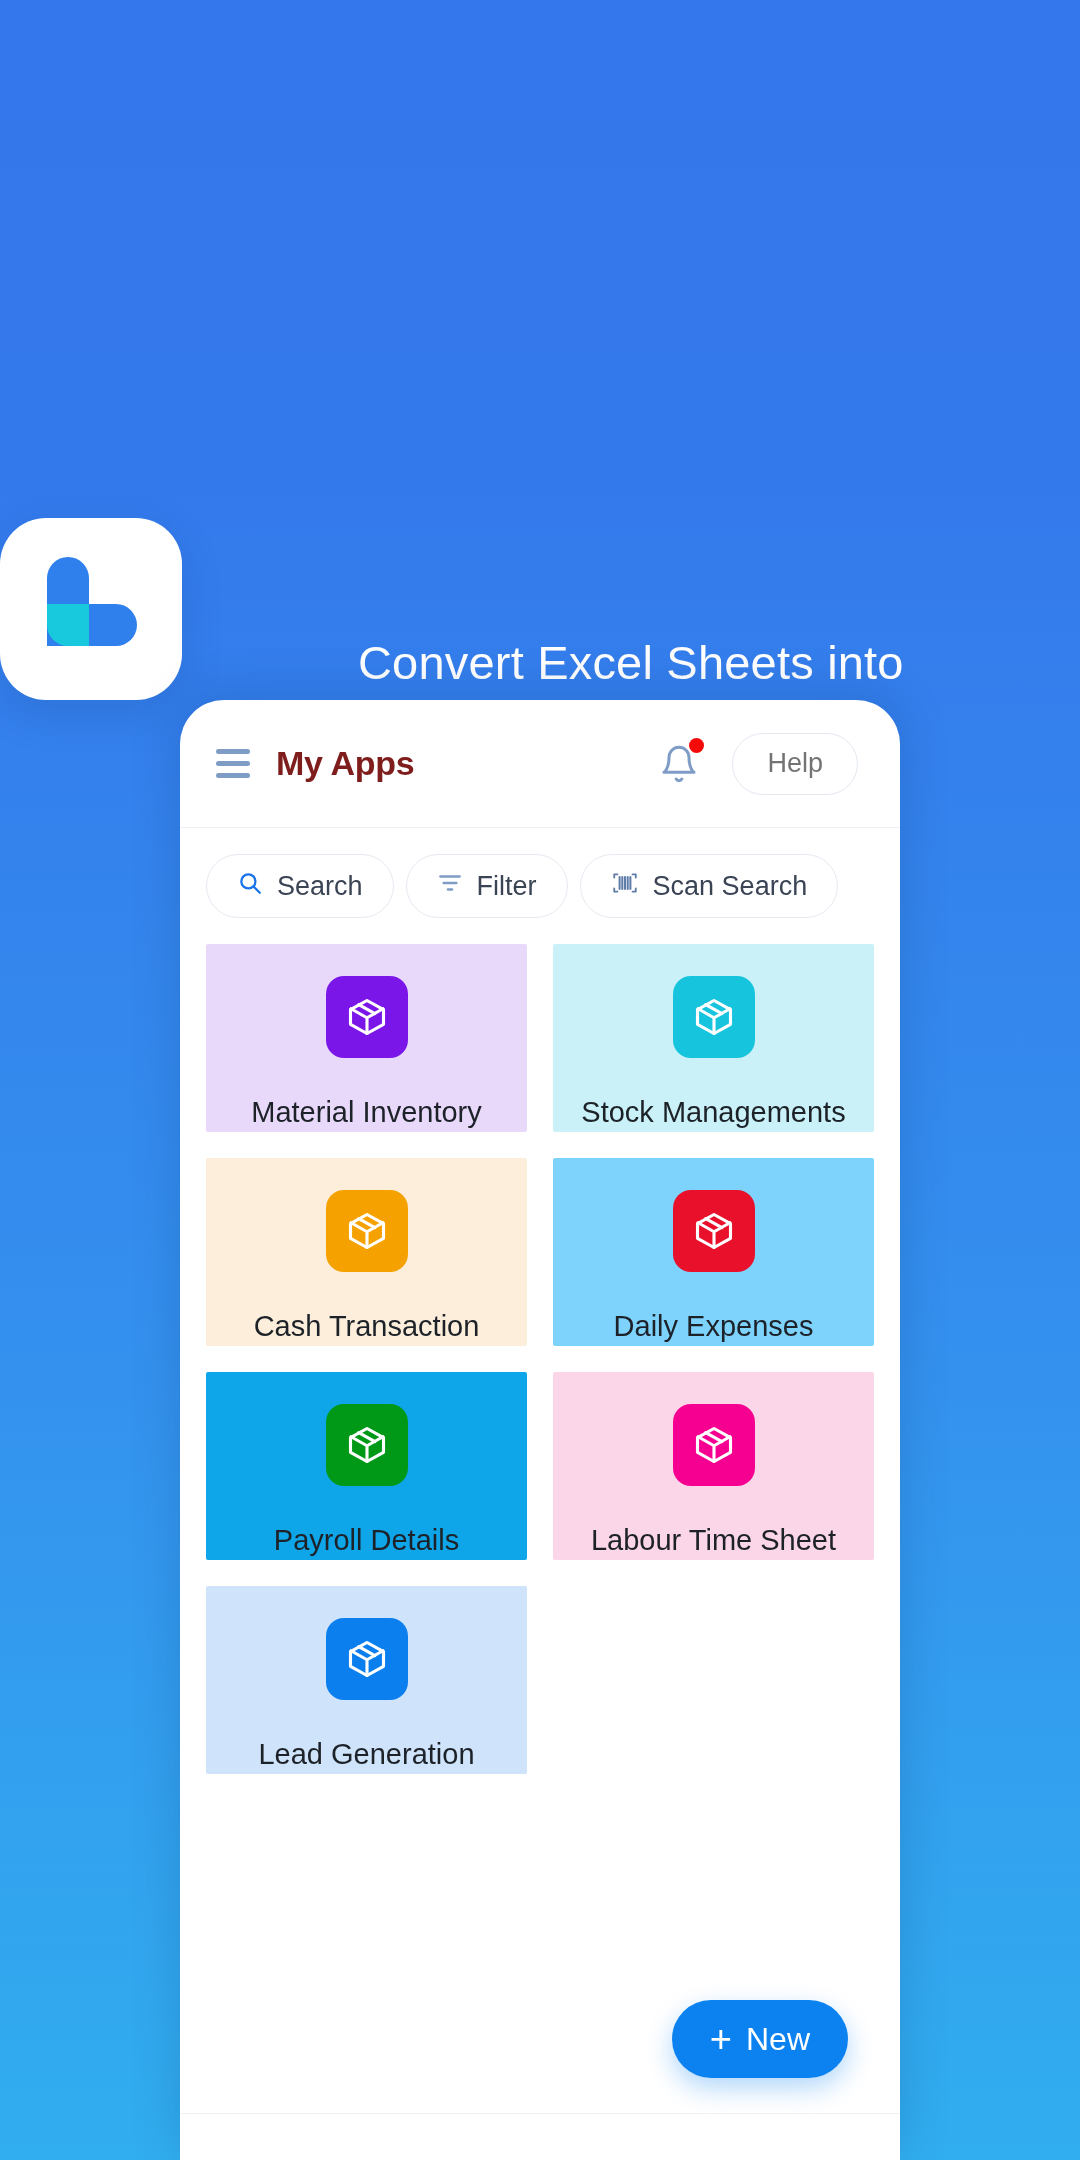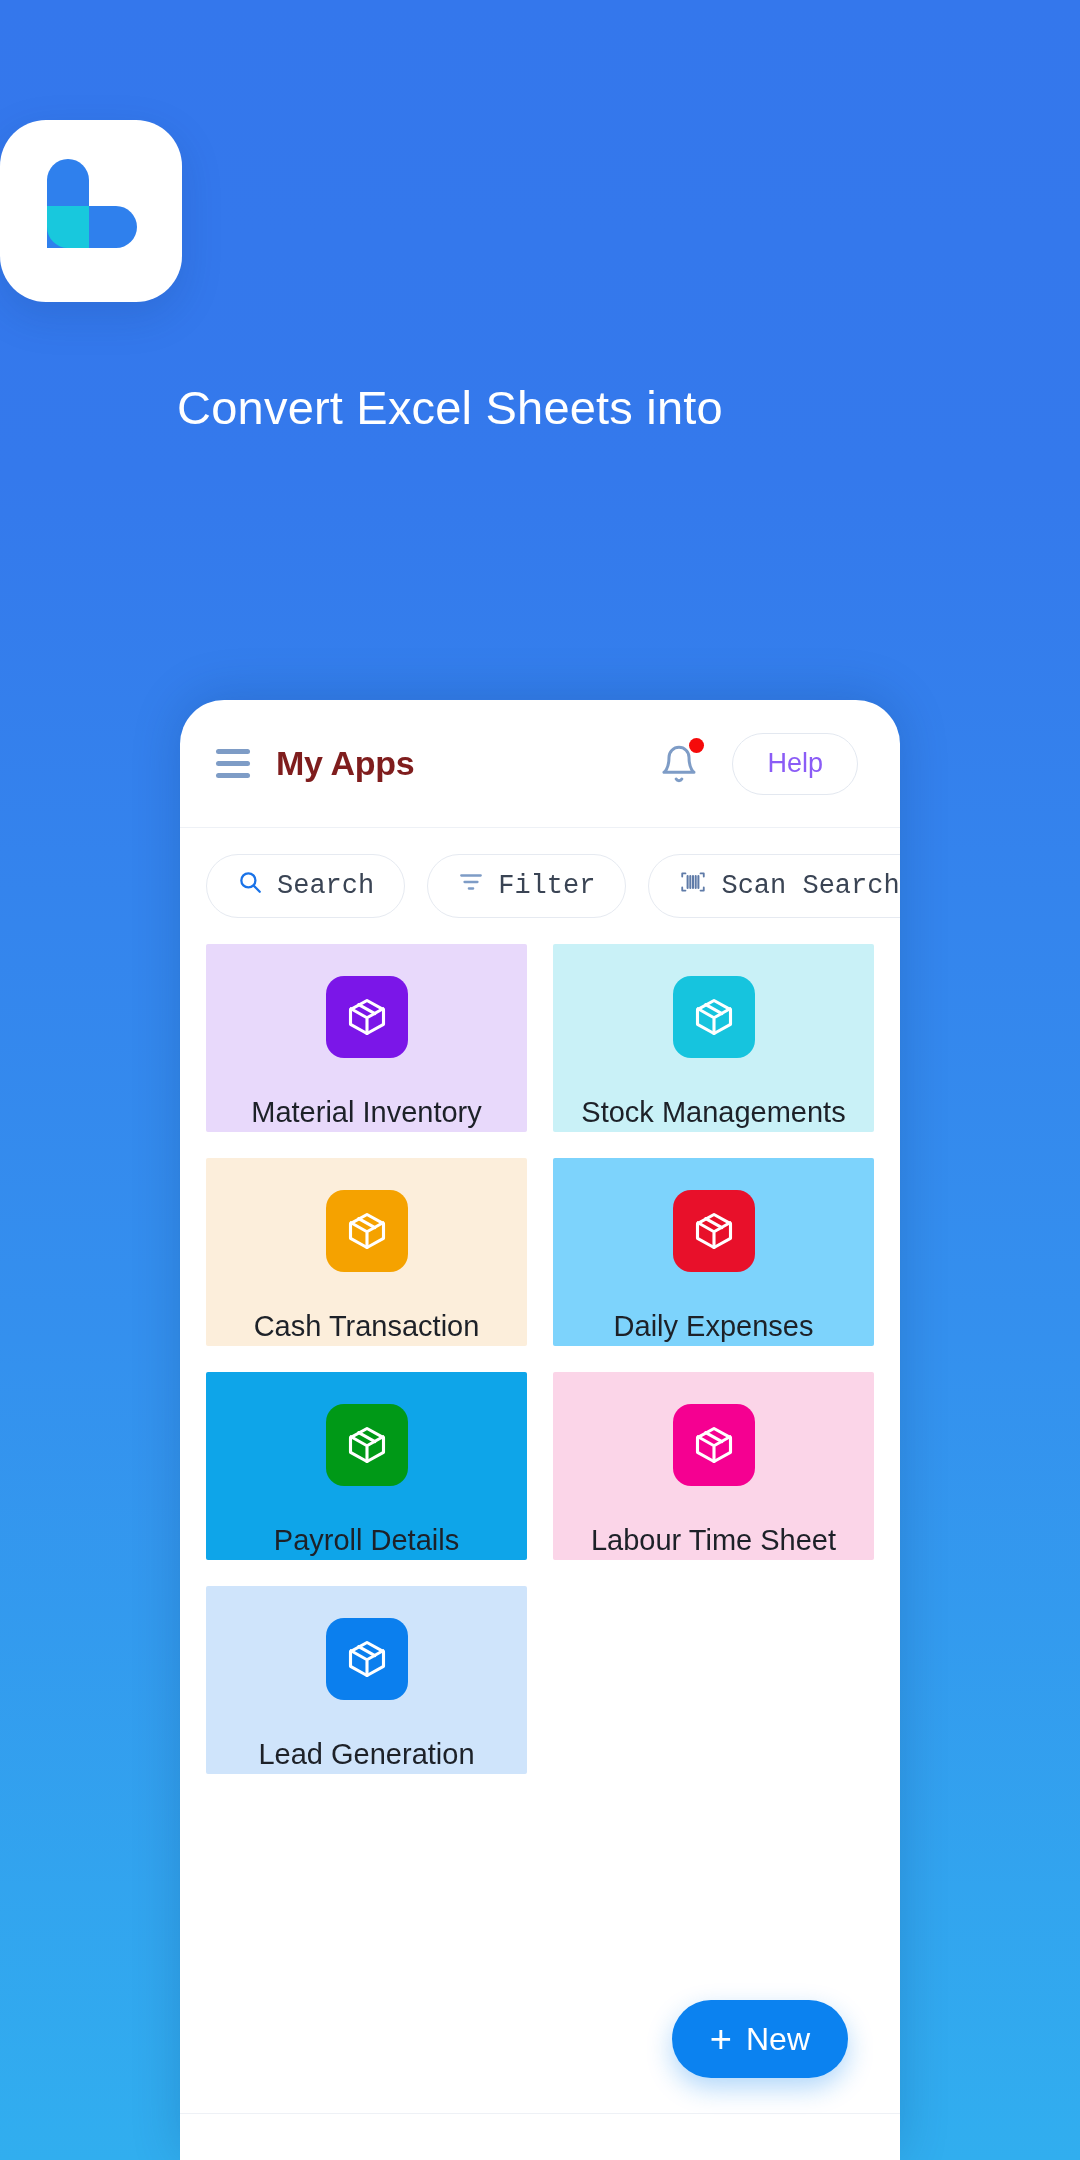--- a/index.html
+++ b/index.html
@@ -16,22 +16,22 @@
     position: relative;
   }
 
   
   .hero {
     position: absolute;
     top: 0; left: 0;
     width: 1080px;
     height: 700px;
     display: flex;
-    flex-direction: column;
-    align-items: flex-start;
+    flex-direction: row;
+    align-items: flex-end;
   }
 
   .logo-tile {
     margin-top: 120px;
     width: 182px;
     height: 182px;
     background: #ffffff;
     border-radius: 46px;
     box-shadow: 0 14px 40px rgba(20, 60, 130, 0.18);
     position: relative;
@@ -143,32 +143,31 @@
   }
   .help-btn {
     margin-left: 26px;
     height: 62px;
     padding: 0 34px;
     border: 1px solid #e3e8f0;
     border-radius: 31px;
     display: flex;
     align-items: center;
     font-size: 27px;
-    color: #8b5cf6;
+    color: #737373;
     background: #fff;
     cursor: pointer;
   }
 
   
   .filterbar {
     display: flex;
-    gap: 22px;
+    gap: 12px;
     padding: 26px 0 26px 26px;
     overflow: hidden;
-    font-family: Liberation Mono, monospace;
   }
   .chip {
     flex: none;
     height: 64px;
     padding: 0 30px;
     display: flex;
     align-items: center;
     gap: 14px;
     border: 1px solid #e6eaf1;
     border-radius: 32px;

